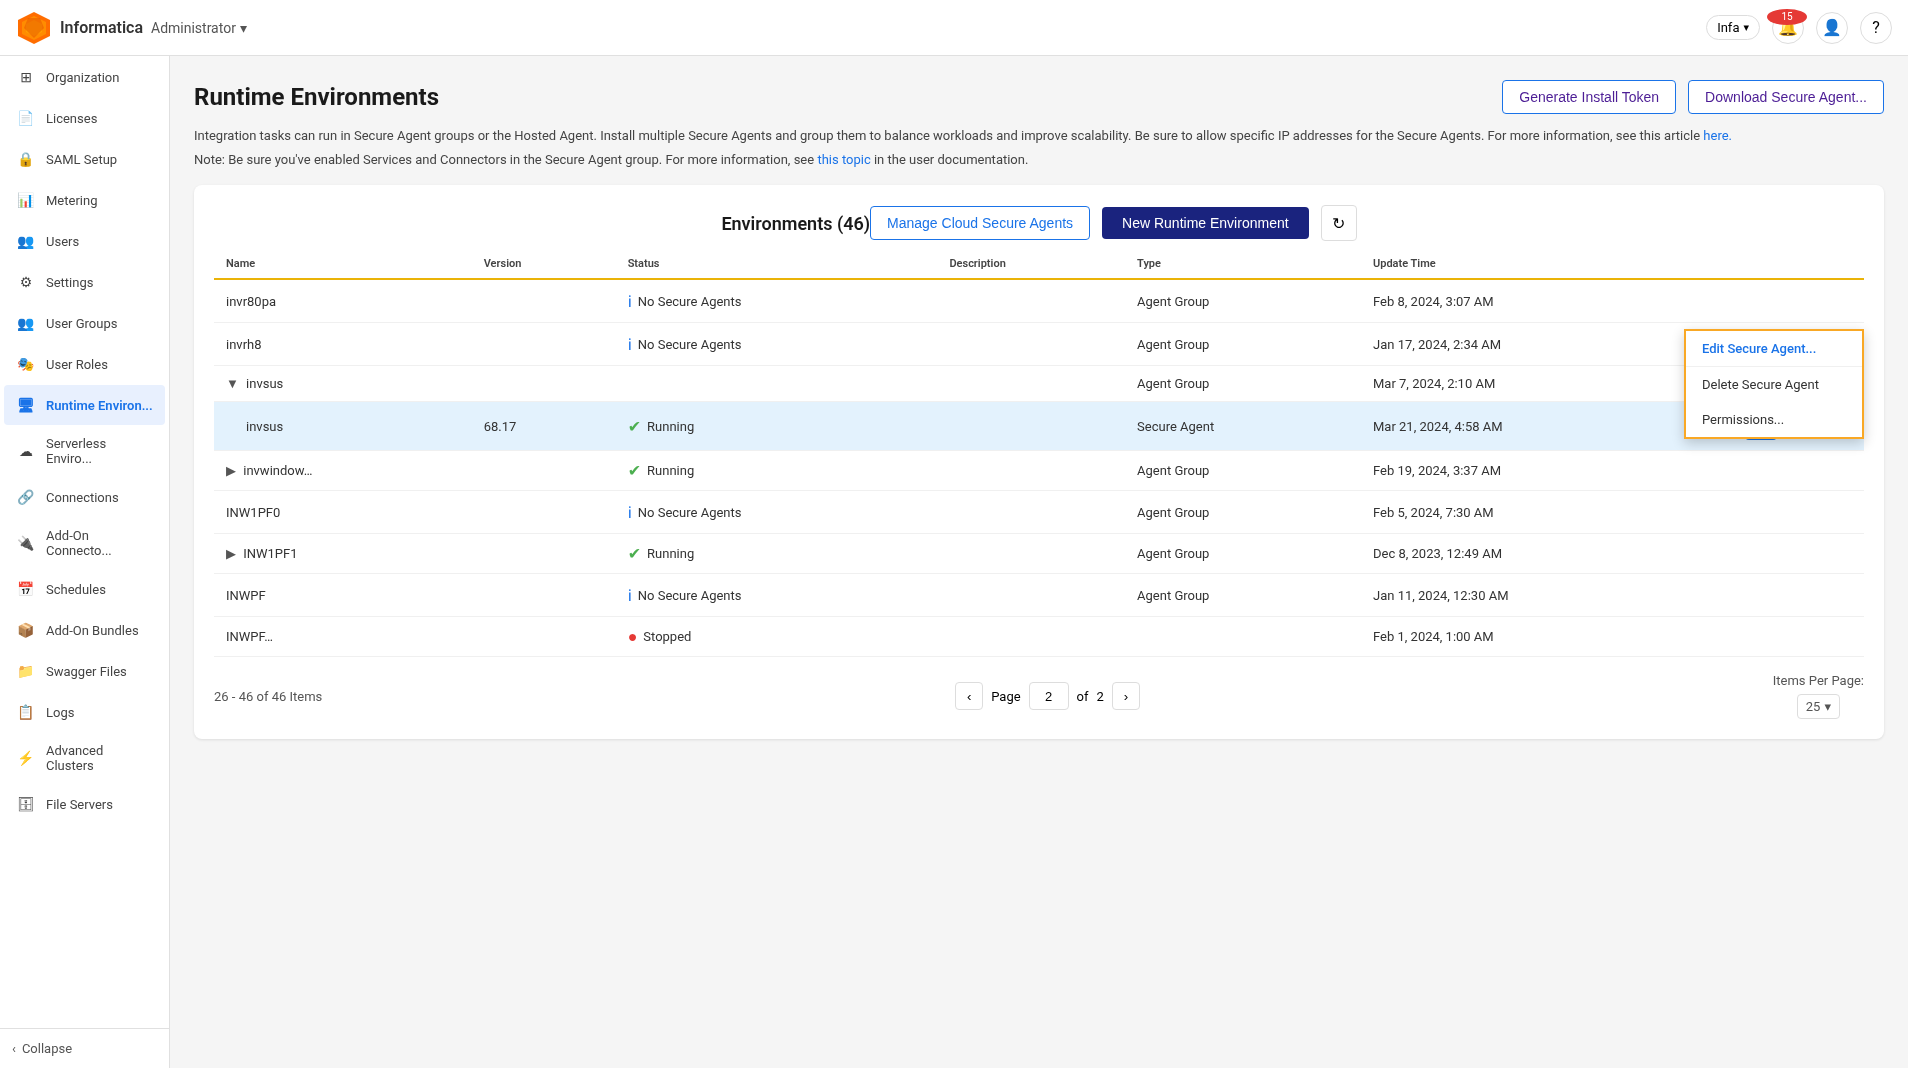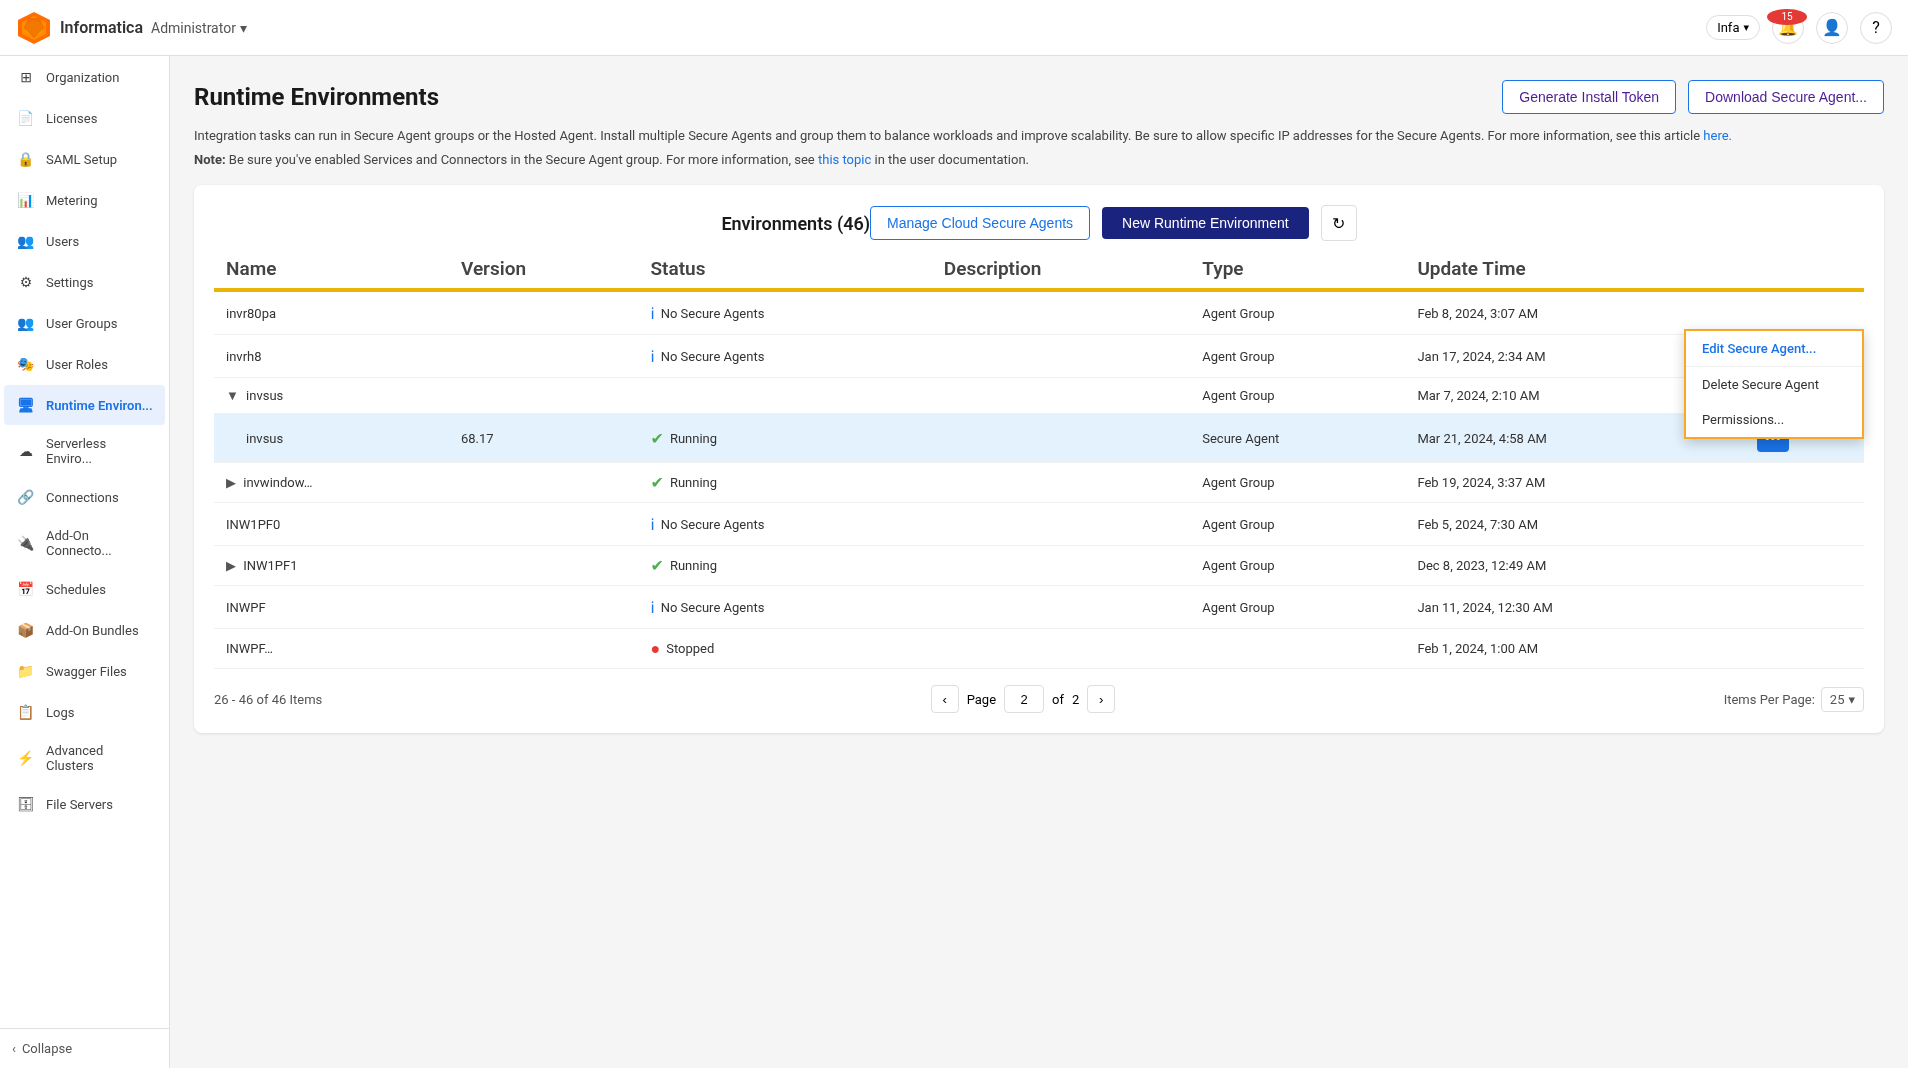--- a/index.html
+++ b/index.html
@@ -35,38 +35,38 @@
 
     
     .page-header { display: flex; align-items: center; justify-content: space-between; margin-bottom: 12px; }
     .page-title { font-size: 24px; font-weight: 700; color: #1a1a1a; }
     .header-buttons { display: flex; gap: 12px; }
     .btn-outline { padding: 8px 16px; border: 1px solid #1a73e8; background: #fff; color: #4c1d95; border-radius: 4px; cursor: pointer; font-size: 14px; font-weight: 500; }
 
     .info-text { font-size: 13px; color: #444; line-height: 1.5; margin-bottom: 4px; }
     .info-text a { color: #1a73e8; text-decoration: none; }
     .note-text { font-size: 13px; color: #444; line-height: 1.5; }
-    .note-text strong { font-weight: 700; text-align: right; }
+    .note-text strong { font-weight: 400; text-align: right; }
     .note-text a { color: #1a73e8; text-decoration: none; }
 
     
     .card { background: #fff; border-radius: 8px; padding: 20px; margin-top: 16px; box-shadow: 0 1px 3px rgba(0,0,0,0.1); }
 
     
     .env-header { display: flex; align-items: center; justify-content: center; margin-bottom: 8px; }
     .env-title { font-size: 18px; font-weight: 600; color: #1a1a1a; }
     .env-actions { display: flex; align-items: center; gap: 12px; }
     .btn-manage { padding: 8px 16px; border: 1px solid #1a73e8; background: #fff; color: #1a73e8; border-radius: 4px; cursor: pointer; font-size: 14px; font-weight: 500; }
     .btn-new { padding: 8px 20px; border: none; background: #1a237e; color: #fff; border-radius: 4px; cursor: pointer; font-size: 14px; font-weight: 500; }
     .refresh-btn { width: 36px; height: 36px; border: 1px solid #ddd; background: #fff; border-radius: 4px; cursor: pointer; display: flex; align-items: center; justify-content: center; font-size: 16px; }
 
     
     .table-container { position: relative; }
     table { width: 100%; border-collapse: collapse; font-size: 13px; }
-    th { text-align: left; padding: 8px 12px; color: #444; font-weight: 600; border-bottom: 4px solid #eab308; font-size: 19px; }
+    th { text-align: left; padding: 8px 12px; color: #444; font-weight: 600; border-bottom: 2px solid #eab308; font-size: 11px; }
     td { padding: 10px 12px; border-bottom: 1px solid #f0f0f0; color: #333; vertical-align: middle; }
     tr.highlighted { background: #e3f2fd; }
     .status-cell { display: flex; align-items: center; gap: 6px; }
     .status-icon-green { color: #4caf50; font-size: 16px; }
     .status-icon-blue { color: #1a73e8; font-size: 16px; }
     .status-icon-red { color: #e53935; font-size: 16px; }
     .expand-btn { cursor: pointer; color: #555; margin-right: 4px; }
     .child-indent { padding-left: 32px; }
 
     
@@ -76,21 +76,21 @@
     .context-menu { position: absolute; right: 0; top: 80px; background: #fff; border: 2px solid #f9a825; border-radius: 0; box-shadow: 0 4px 12px rgba(0,0,0,0.2); z-index: 100; min-width: 180px; }
     .context-menu-item { padding: 10px 16px; font-size: 13px; color: #333; cursor: pointer; }
     .context-menu-item.first { color: #1a73e8; font-weight: 500; border-bottom: 1px solid #f0f0f0; }
 
     
     .pagination { display: flex; align-items: center; justify-content: space-between; margin-top: 16px; }
     .pagination-info { font-size: 13px; color: #555; }
     .pagination-controls { display: flex; align-items: center; gap: 8px; font-size: 13px; }
     .page-btn { width: 28px; height: 28px; border: 1px solid #ddd; background: #fff; border-radius: 4px; cursor: pointer; display: flex; align-items: center; justify-content: center; }
     .page-input { width: 40px; height: 28px; border: 1px solid #ddd; border-radius: 4px; text-align: center; font-size: 13px; }
-    .per-page-select { display: flex; align-items: center; gap: 6px; font-size: 13px; color: #555; }
+    .per-page-select { display: flex; align-items: center; gap: 6px; font-size: 13px; color: #555; flex-direction: column; }
     .select-box { border: 1px solid #ddd; border-radius: 4px; padding: 4px 8px; font-size: 13px; background: #fff; cursor: pointer; display: flex; align-items: center; gap: 4px; }
 
     
     .sidebar::-webkit-scrollbar { width: 4px; }
     .sidebar::-webkit-scrollbar-thumb { background: #ccc; border-radius: 2px; }
   </style>
 </head>
 <body>
 
 <nav class="top-nav">

